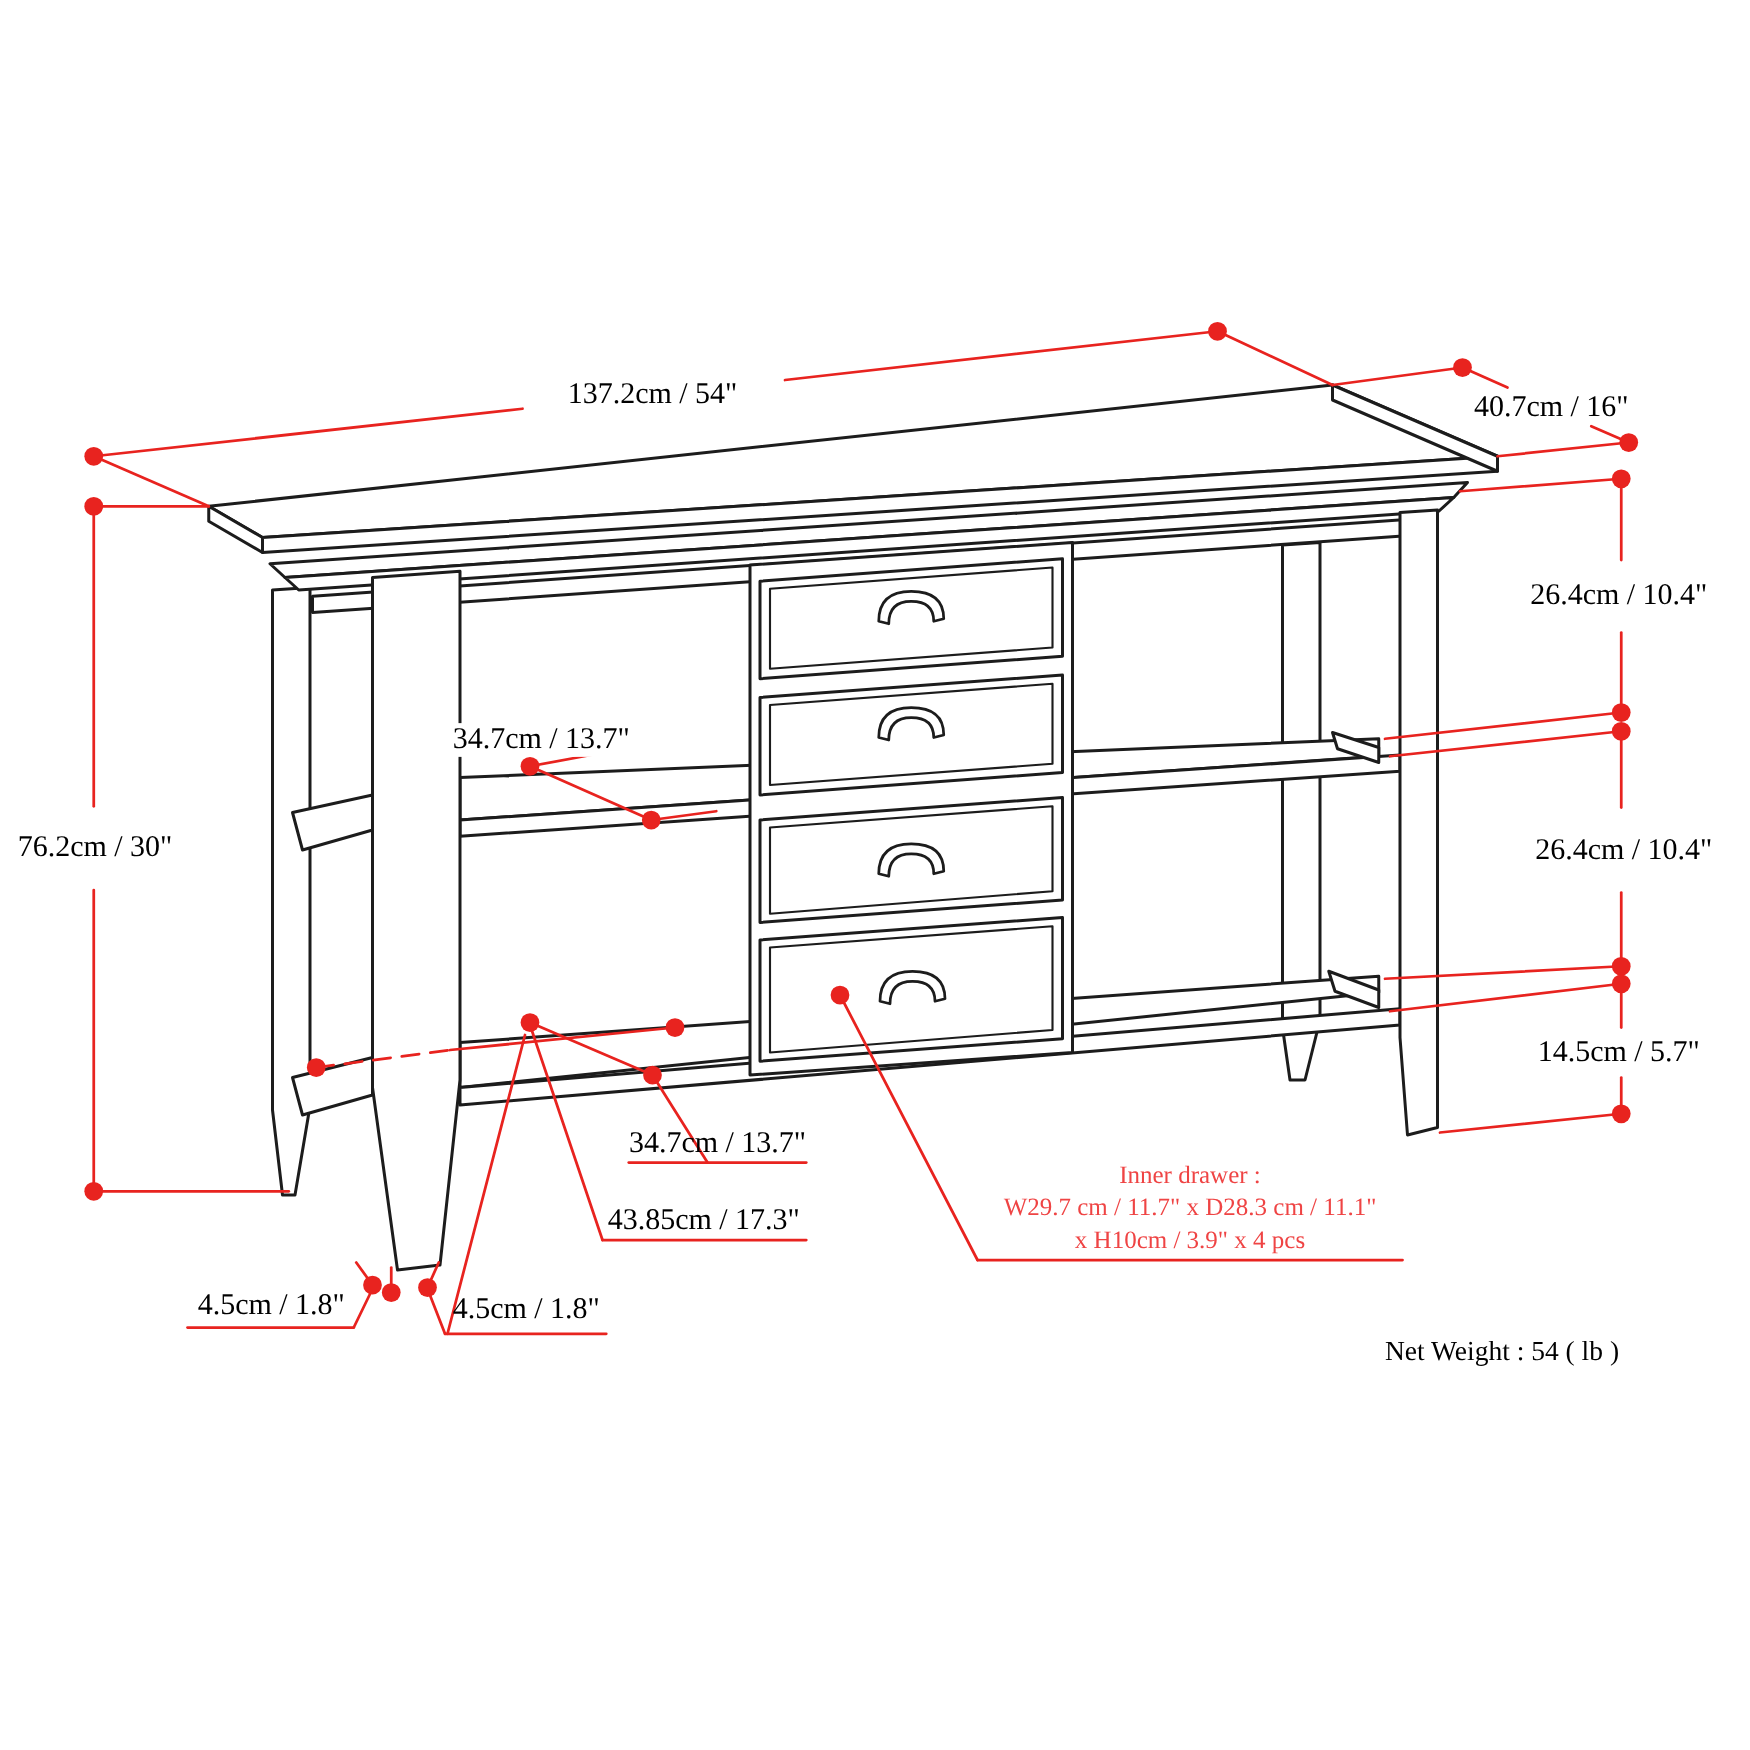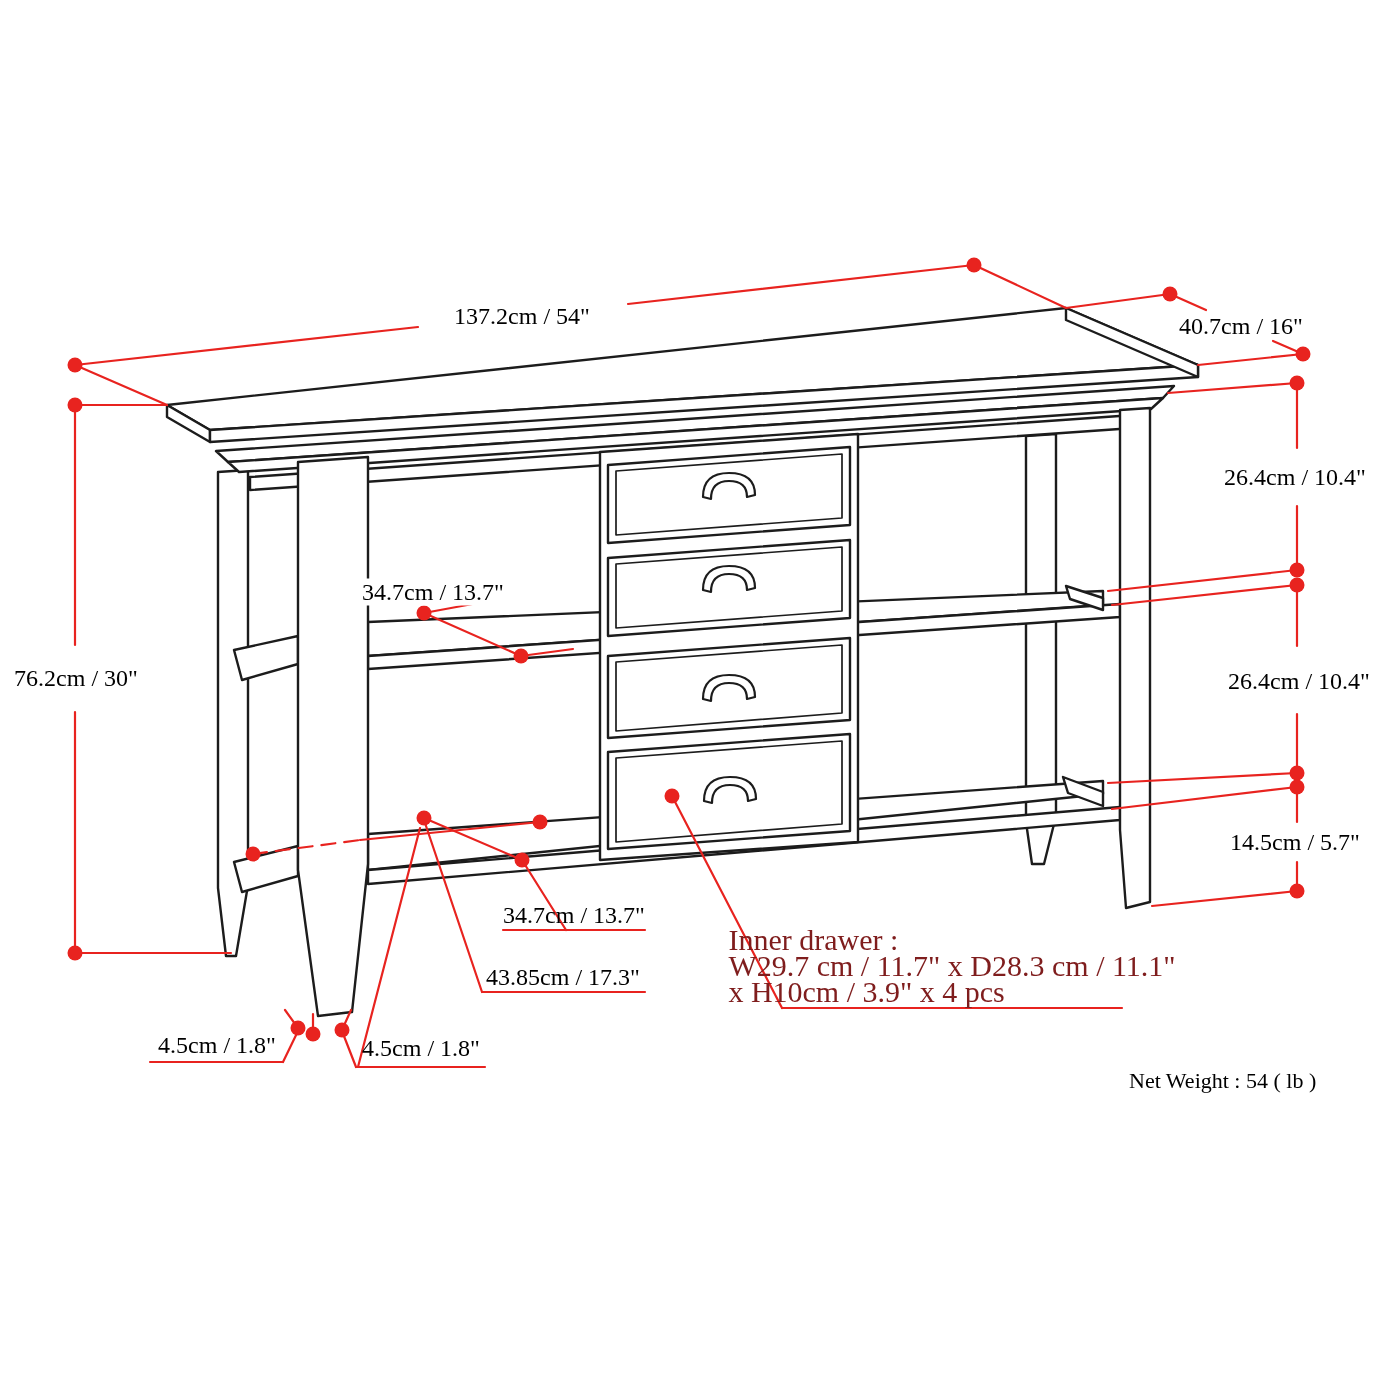--- a/index.html
+++ b/index.html
@@ -3,22 +3,22 @@
 <meta charset="utf-8">
 <style>
   html,body{margin:0;padding:0;background:#fff;}
   #stage{position:relative;width:1400px;height:1400px;background:#ffffff;overflow:hidden;
          font-family:"Liberation Serif", serif;}
   #stage svg{position:absolute;left:0;top:0;}
   .dim-label{position:absolute;transform:translate(-50%,-50%);color:#000;
              font-size:24px;letter-spacing:0px;background:#fff;padding:0 3px;
              white-space:nowrap;z-index:5;}
   .note-label{position:absolute;color:#000;font-size:22px;white-space:nowrap;z-index:5;}
-  .note-block{position:absolute;transform:translate(-50%,-50%);color:#7f1d1d;font-size:30px;
-              line-height:26px;z-index:5;white-space:nowrap;}
+  .note-block{position:absolute;transform:translate(-50%,-50%);color:#ef4444;font-size:20px;
+              text-align:center;line-height:26px;z-index:5;white-space:nowrap;}
 </style>
 </head>
 <body>
 
 <div id="stage">
 
 <svg width="1400" height="1400" viewBox="0 0 1400 1400">
 
   <g fill="#ffffff" stroke="#1c1c1c" stroke-width="2.4" stroke-linejoin="round" stroke-linecap="round">
 
@@ -162,14 +162,14 @@
   <div class="dim-label" style="left:563px;top:977px;background:transparent;">43.85cm / 17.3"</div>
   <div class="dim-label" style="left:217px;top:1045px;background:transparent;">4.5cm / 1.8"</div>
   <div class="dim-label" style="left:421px;top:1048px;background:transparent;">4.5cm / 1.8"</div>
 
   <div class="note-block" style="left:952px;top:966px;">
     <div>Inner drawer :</div>
     <div>W29.7 cm / 11.7" x D28.3 cm / 11.1"</div>
     <div>x H10cm / 3.9" x 4 pcs</div>
   </div>
 
-  <div class="note-label" style="left:1108px;top:1068px;margin-left:21px;">Net Weight : 54 ( lb )</div>
+  <div class="note-label" style="left:1108px;top:1068px;">Net Weight : 54 ( lb )</div>
 </div>
 
 </body></html>

